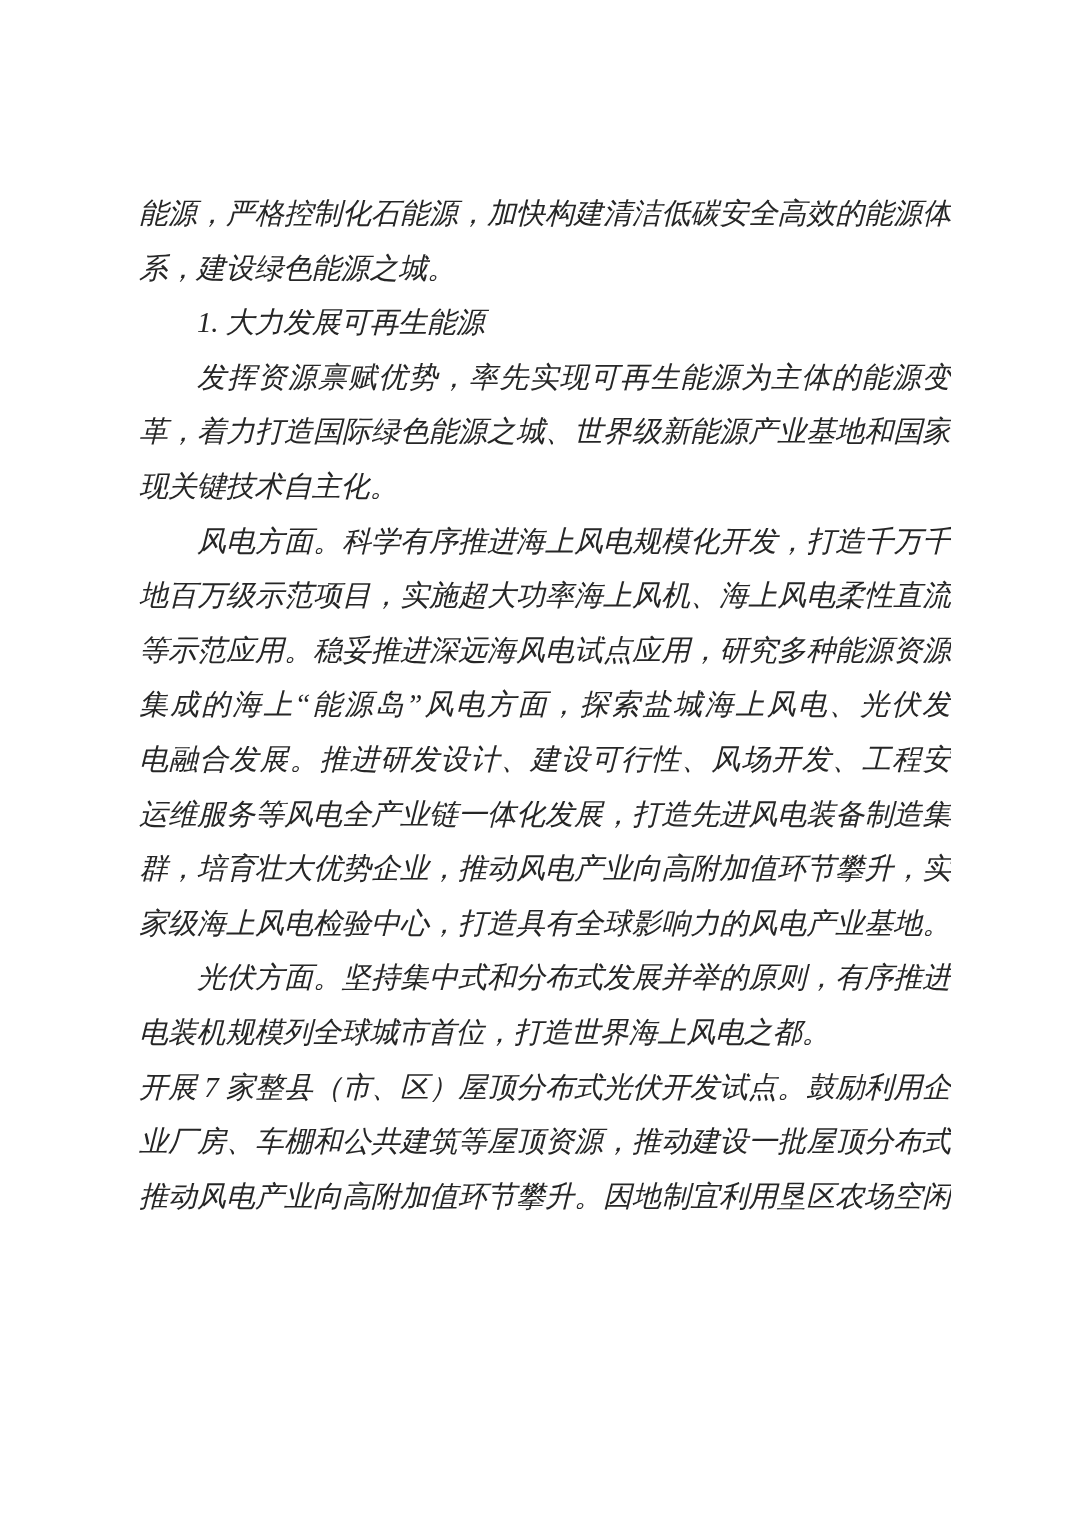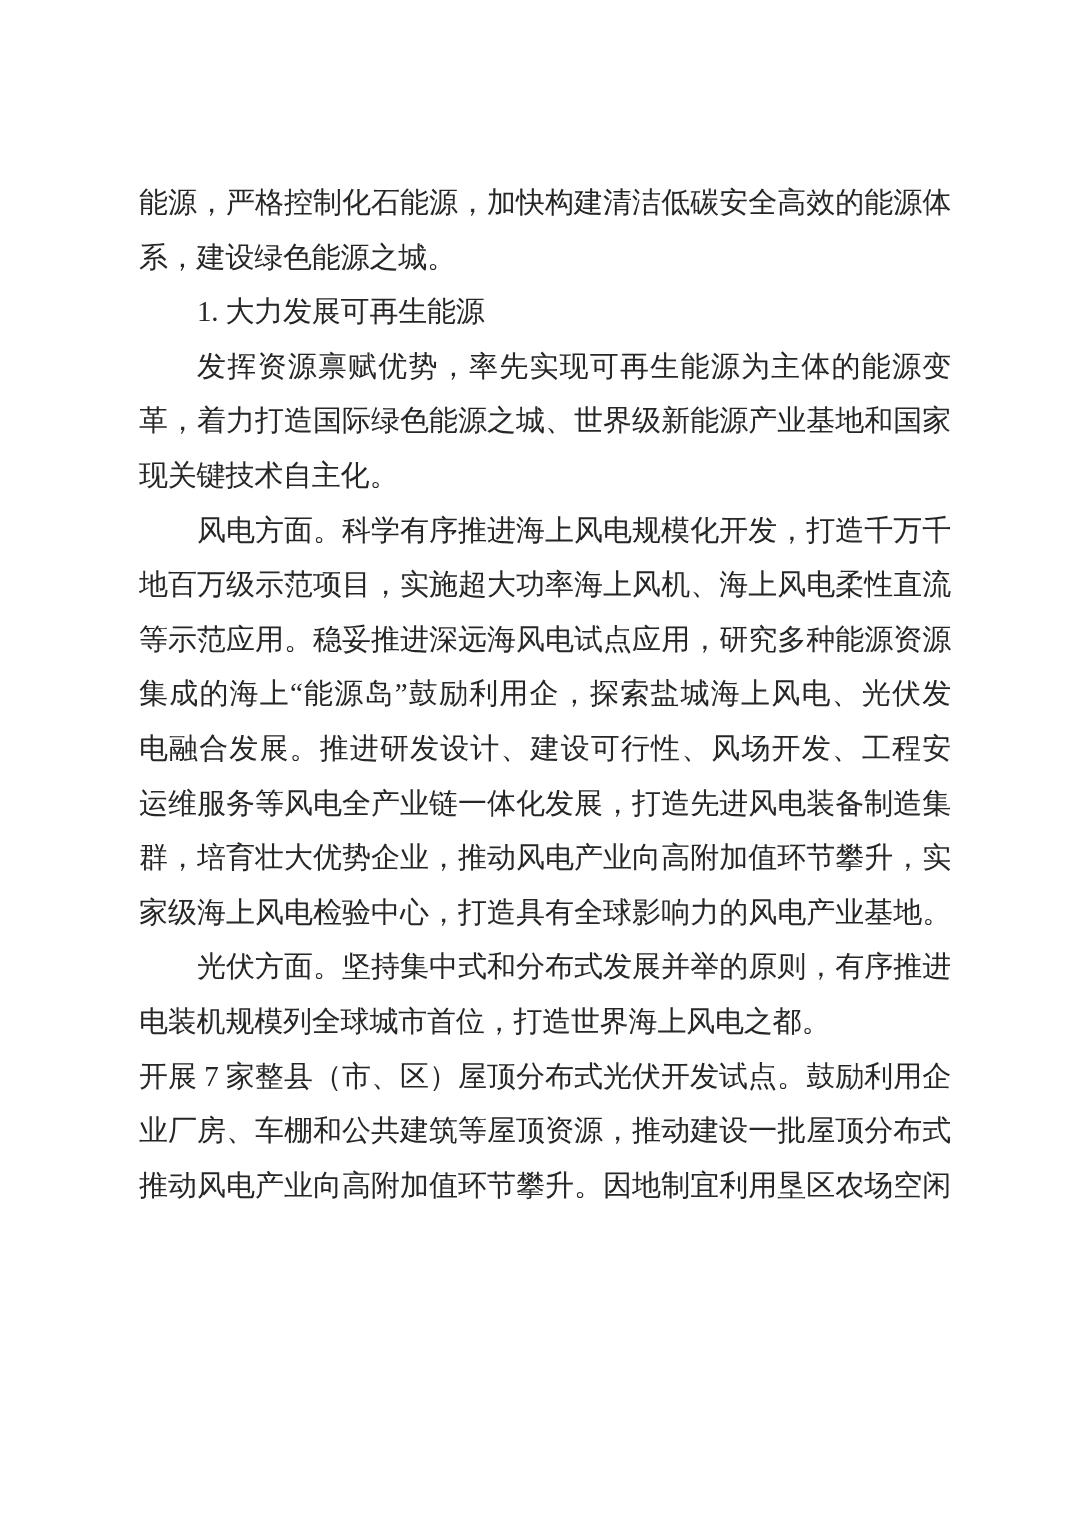--- a/index.html
+++ b/index.html
@@ -10,22 +10,23 @@
   .page {
     position: relative;
     width: 1080px;
     height: 1527px;
     background: #ffffff;
     overflow: hidden;
   }
   .doc-body {
     position: absolute;
     left: 139px;
-    top: 175px;
+    top: 186px;
     width: 812px;
+    font-style: italic;
   }
   .ln {
     font-family: "Liberation Serif", "DejaVu Serif", serif;
     font-size: 29px;
     line-height: 54.6px;
     color: #262626;
     letter-spacing: -0.2px;
     text-align: justify;
     text-align-last: justify;
     text-justify: inter-character;
@@ -52,21 +53,21 @@
 
     <div class="ln ind end">1. 大力发展可再生能源</div>
 
     <div class="ln ind">发挥资源禀赋优势，率先实现可再生能源为主体的能源变</div>
     <div class="ln">革，着力打造国际绿色能源之城、世界级新能源产业基地和国家</div>
     <div class="ln end">现关键技术自主化。</div>
 
     <div class="ln ind">风电方面。科学有序推进海上风电规模化开发，打造千万千</div>
     <div class="ln">地百万级示范项目，实施超大功率海上风机、海上风电柔性直流</div>
     <div class="ln">等示范应用。稳妥推进深远海风电试点应用，研究多种能源资源</div>
-    <div class="ln">集成的海上“能源岛”鼓励利用企，探索盐城海上风电、光伏发</div>
+    <div class="ln">集成的海上“能源岛”风电方面，探索盐城海上风电、光伏发</div>
     <div class="ln">电融合发展。推进研发设计、建设可行性、风场开发、工程安装、</div>
     <div class="ln">运维服务等风电全产业链一体化发展，打造先进风电装备制造集</div>
     <div class="ln">群，培育壮大优势企业，推动风电产业向高附加值环节攀升，实</div>
     <div class="ln">家级海上风电检验中心，打造具有全球影响力的风电产业基地。</div>
     <div class="ln ind">光伏方面。坚持集中式和分布式发展并举的原则，有序推进</div>
 
     <div class="ln end">电装机规模列全球城市首位，打造世界海上风电之都。</div>
     <div class="ln">开展 7 家整县（市、区）屋顶分布式光伏开发试点。鼓励利用企</div>
     <div class="ln">业厂房、车棚和公共建筑等屋顶资源，推动建设一批屋顶分布式</div>
     <div class="ln">推动风电产业向高附加值环节攀升。因地制宜利用垦区农场空闲场</div>

